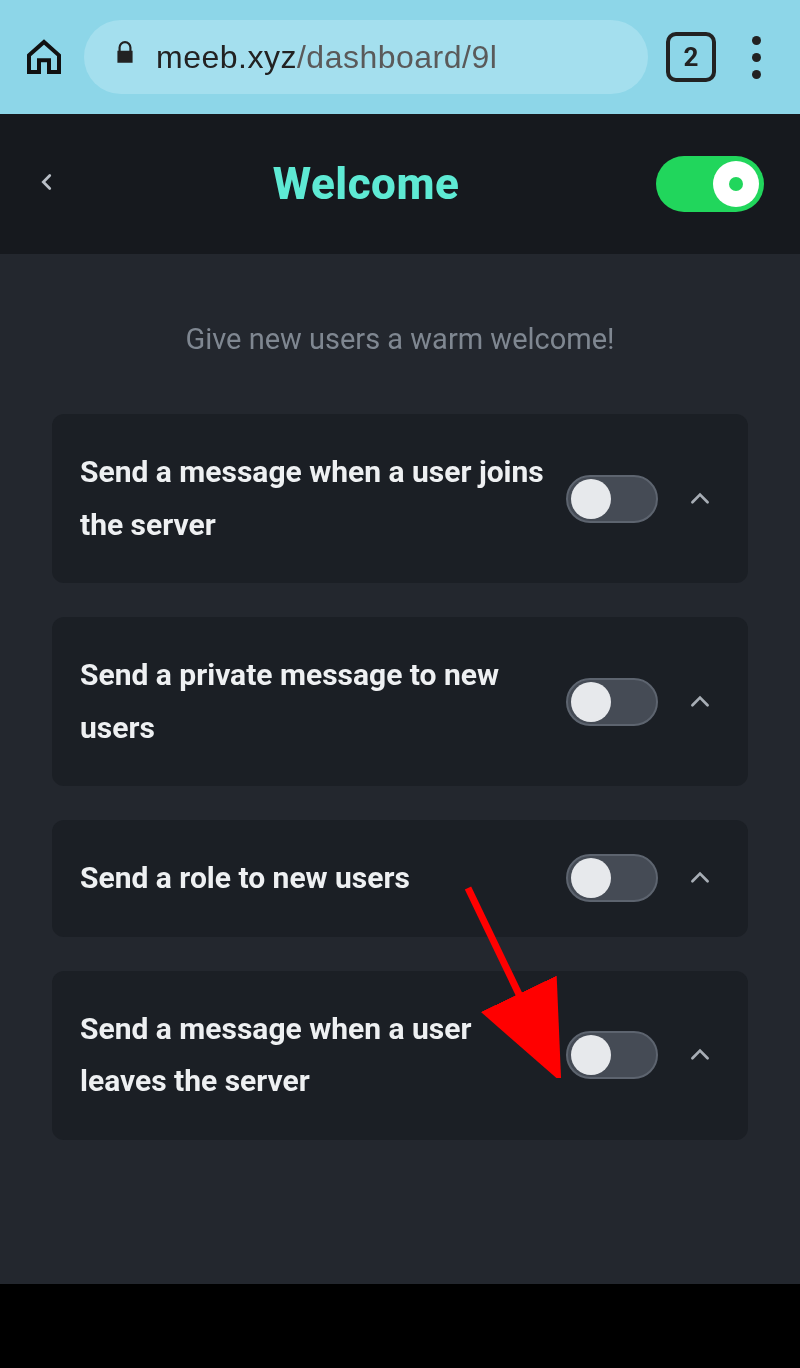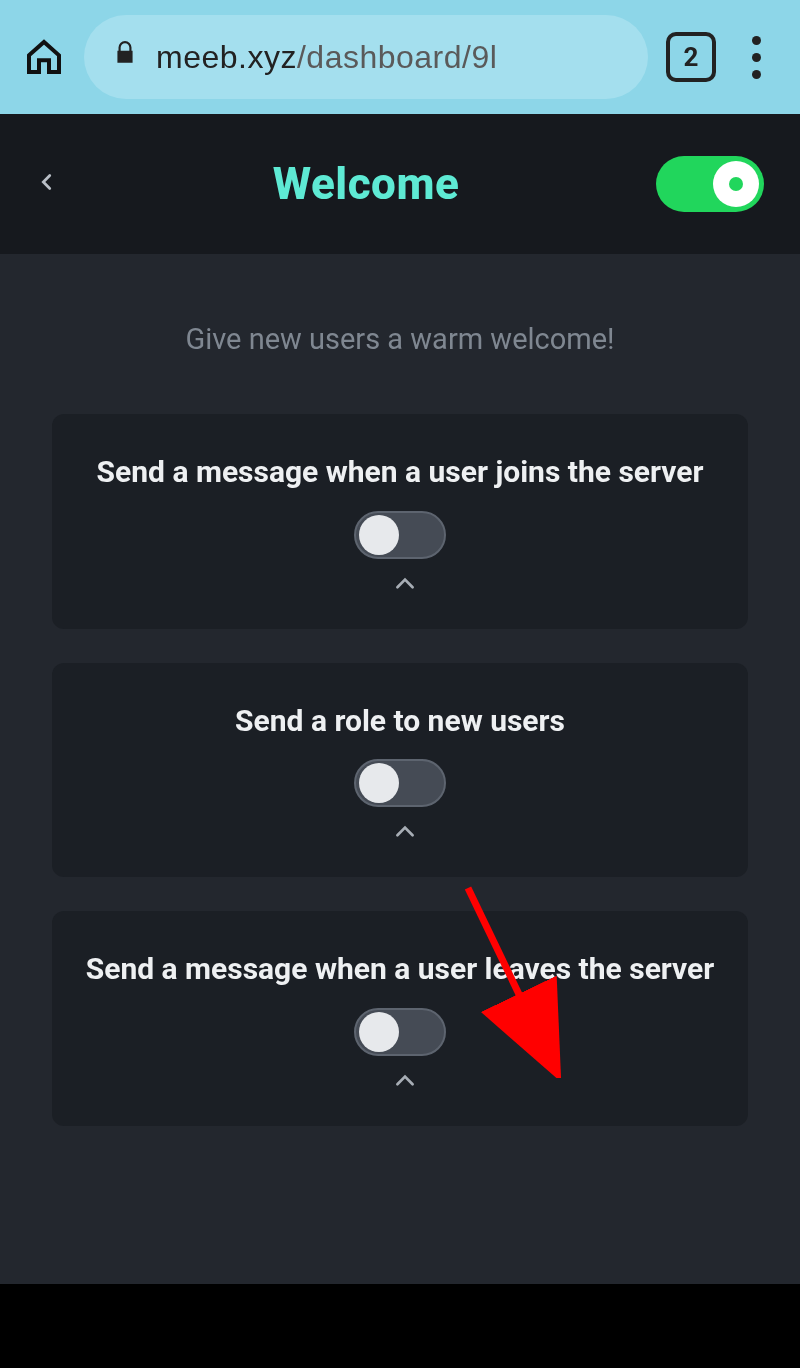--- a/index.html
+++ b/index.html
@@ -25,21 +25,21 @@
   height: 44px;
   display: flex;
   align-items: center;
   justify-content: center;
   color: #111;
 }
 .url-pill {
   flex: 1;
   background: #a4dfee;
   border-radius: 42px;
-  height: 84px;
+  height: 74px;
   display: flex;
   align-items: center;
   padding: 0 28px;
   gap: 18px;
   color: #3a3a3a;
   font-size: 32px;
   letter-spacing: 0.5px;
   overflow: hidden;
 }
 .url-pill .lock { color: #222; }
@@ -122,21 +122,20 @@
   margin: 36px 0 58px 0;
 }
 .option-card {
   background: #1b1f25;
   border-radius: 12px;
   padding: 32px 28px;
   display: flex;
   align-items: center;
   gap: 12px;
   margin-bottom: 34px;
-  flex-direction: column;
 }
 .option-label {
   flex: 1;
   color: #eef0f2;
   font-size: 30px;
   font-weight: 700;
   line-height: 1.75;
 }
 .small-toggle {
   width: 92px;
@@ -221,20 +220,31 @@
     <div class="small-toggle">
         <div class="knob"></div>
       </div>
     <div class="chevron">
       <svg width="26" height="26" viewBox="0 0 24 24" fill="none" stroke="currentColor" stroke-width="2.5" stroke-linecap="round">
           <polyline points="5 15 12 8 19 15"></polyline>
         </svg>
     </div>
   </div>
 
+  <div class="option-card">
+    <div class="option-label">Send a private message to new users</div>
+    <div class="small-toggle">
+        <div class="knob"></div>
+      </div>
+    <div class="chevron">
+      <svg width="26" height="26" viewBox="0 0 24 24" fill="none" stroke="currentColor" stroke-width="2.5" stroke-linecap="round">
+          <polyline points="5 15 12 8 19 15"></polyline>
+        </svg>
+    </div>
+  </div>
 
   <div class="option-card">
     <div class="option-label">Send a role to new users</div>
     <div class="small-toggle">
         <div class="knob"></div>
       </div>
     <div class="chevron">
       <svg width="26" height="26" viewBox="0 0 24 24" fill="none" stroke="currentColor" stroke-width="2.5" stroke-linecap="round">
           <polyline points="5 15 12 8 19 15"></polyline>
         </svg>

